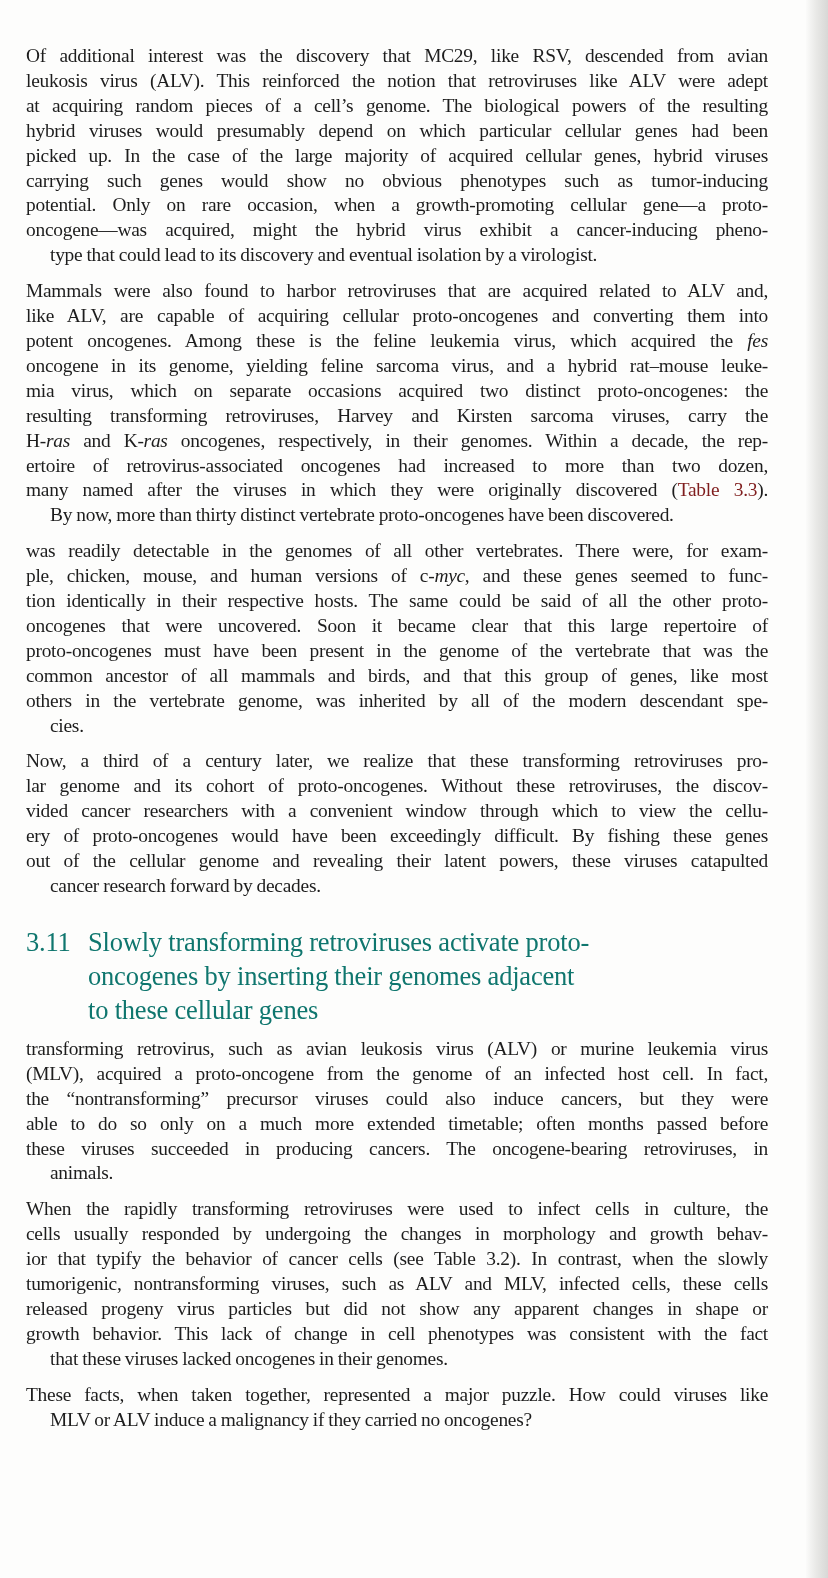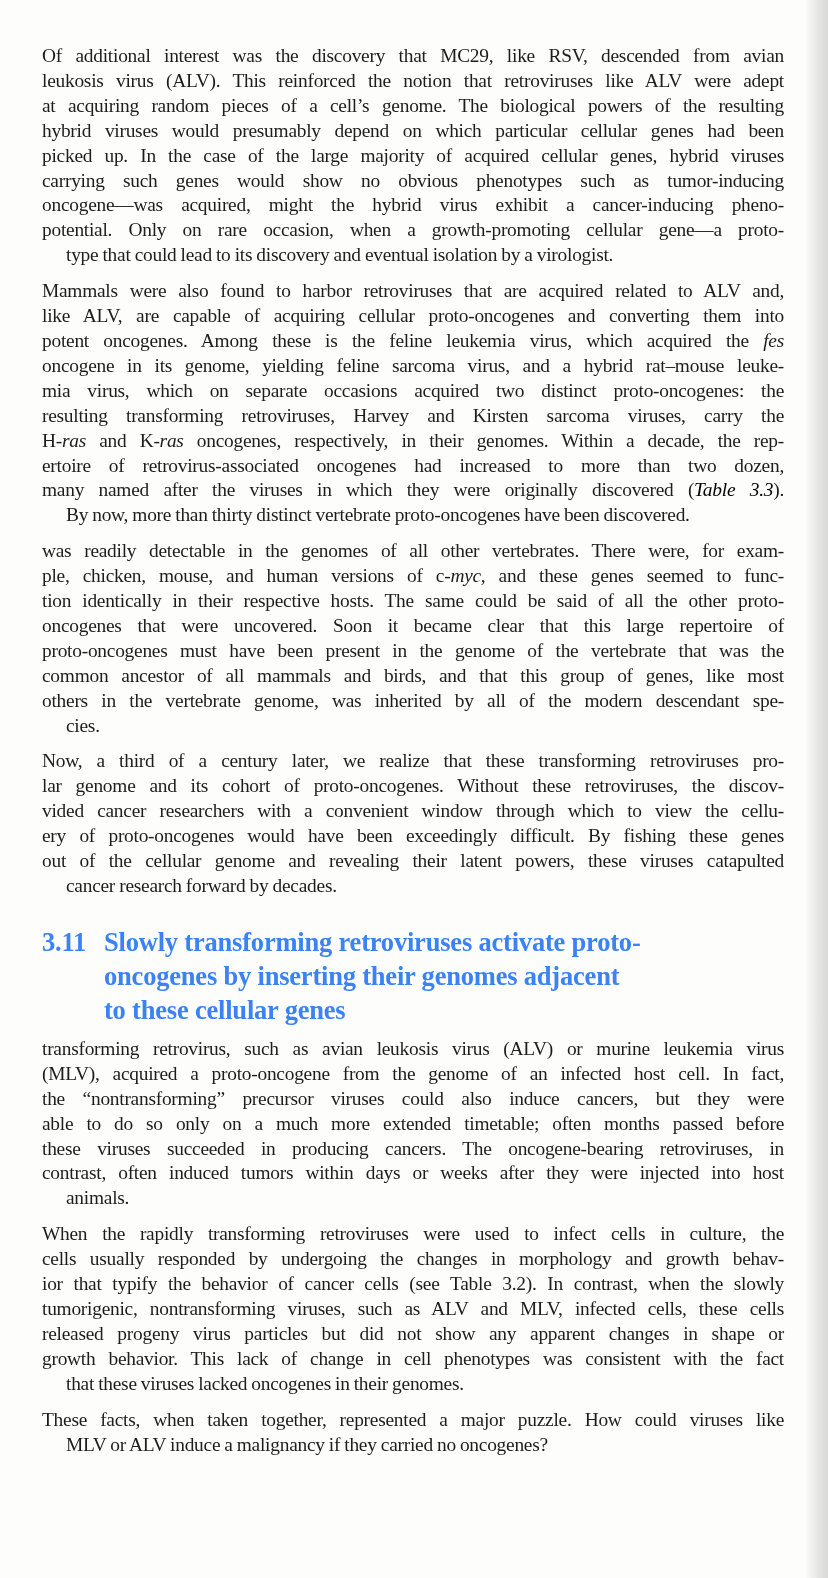--- a/index.html
+++ b/index.html
@@ -8,62 +8,62 @@
     background: #fdfdfc;
     position: relative;
     font-family: "Liberation Serif", "DejaVu Serif", serif;
     color: #1d1d1d;
   }
   .gutter {
     position: absolute; top: 0; right: 0; width: 22px; height: 100%;
     background: linear-gradient(to right, #fbfbfa 0%, #e9e9e7 45%, #d8d8d6 100%);
   }
   .page {
-    position: absolute; left: 42px; top: 44px; width: 742px;
+    position: absolute; left: 26px; top: 44px; width: 742px;
   }
   p {
     margin: 0 0 11px 0;
     font-size: 19.4px;
     line-height: 24.9px;
     text-align: justify;
     hyphens: manual;
     letter-spacing: -0.25px;
     word-spacing: -0.5px;
   }
   p .ln { display: block; text-align: justify; text-align-last: justify; }
   p .ln.last { text-align-last: left; margin-left: 24px; }
-  .ref { color: #000000; font-style: italic; }
+  .ref { color: #7f1d1d; }
   h2 {
     margin: 26px 0 10px 0;
-    font-weight: bold;
+    font-weight: normal;
     font-size: 26.5px;
     line-height: 34px;
-    color: #3b82f6;
+    color: #0f766e;
     letter-spacing: -0.2px;
   }
   h2 .num { display: inline-block; width: 62px; }
   h2 .line { display: block; padding-left: 62px; }
   h2 .line.first { padding-left: 0; }
 </style>
 </head>
 <body>
 
 <div class="gutter"></div>
 
 <div class="page">
   <div id="before">
       <p>
         <span class="ln">Of additional interest was the discovery that MC29, like RSV, descended from avian</span>
         <span class="ln">leukosis virus (ALV). This reinforced the notion that retroviruses like ALV were adept</span>
         <span class="ln">at acquiring random pieces of a cell’s genome. The biological powers of the resulting</span>
         <span class="ln">hybrid viruses would presumably depend on which particular cellular genes had been</span>
         <span class="ln">picked up. In the case of the large majority of acquired cellular genes, hybrid viruses</span>
         <span class="ln">carrying such genes would show no obvious phenotypes such as tumor-inducing</span>
+        <span class="ln">potential. Only on rare occasion, when a growth-promoting cellular gene—a proto-</span>
         <span class="ln">oncogene—was acquired, might the hybrid virus exhibit a cancer-inducing pheno-</span>
-        <span class="ln">potential. Only on rare occasion, when a growth-promoting cellular gene—a proto-</span>
         <span class="ln last">type that could lead to its discovery and eventual isolation by a virologist.</span>
       </p>
       <p>
         <span class="ln">Mammals were also found to harbor retroviruses that are acquired related to ALV and,</span>
         <span class="ln">like ALV, are capable of acquiring cellular proto-oncogenes and converting them into</span>
         <span class="ln">potent oncogenes. Among these is the feline leukemia virus, which acquired the <i>fes</i></span>
         <span class="ln">oncogene in its genome, yielding feline sarcoma virus, and a hybrid rat–mouse leuke-</span>
         <span class="ln">mia virus, which on separate occasions acquired two distinct proto-oncogenes: the</span>
         <span class="ln">resulting transforming retroviruses, Harvey and Kirsten sarcoma viruses, carry the</span>
         <span class="ln">H-<i>ras</i> and K-<i>ras</i> oncogenes, respectively, in their genomes. Within a decade, the rep-</span>
@@ -97,21 +97,20 @@
     <span class="line">to these cellular genes</span>
   </h2>
 
   <div id="after">
       <p>
         <span class="ln">transforming retrovirus, such as avian leukosis virus (ALV) or murine leukemia virus</span>
         <span class="ln">(MLV), acquired a proto-oncogene from the genome of an infected host cell. In fact,</span>
         <span class="ln">the “nontransforming” precursor viruses could also induce cancers, but they were</span>
         <span class="ln">able to do so only on a much more extended timetable; often months passed before</span>
         <span class="ln">these viruses succeeded in producing cancers. The oncogene-bearing retroviruses, in</span>
-        <span class="ln">contrast, often induced tumors within days or weeks after they were injected into host</span>
         <span class="ln last">animals.</span>
       </p>
       <p>
         <span class="ln">When the rapidly transforming retroviruses were used to infect cells in culture, the</span>
         <span class="ln">cells usually responded by undergoing the changes in morphology and growth behav-</span>
         <span class="ln">ior that typify the behavior of cancer cells (see Table 3.2). In contrast, when the slowly</span>
         <span class="ln">tumorigenic, nontransforming viruses, such as ALV and MLV, infected cells, these cells</span>
         <span class="ln">released progeny virus particles but did not show any apparent changes in shape or</span>
         <span class="ln">growth behavior. This lack of change in cell phenotypes was consistent with the fact</span>
         <span class="ln last">that these viruses lacked oncogenes in their genomes.</span>

